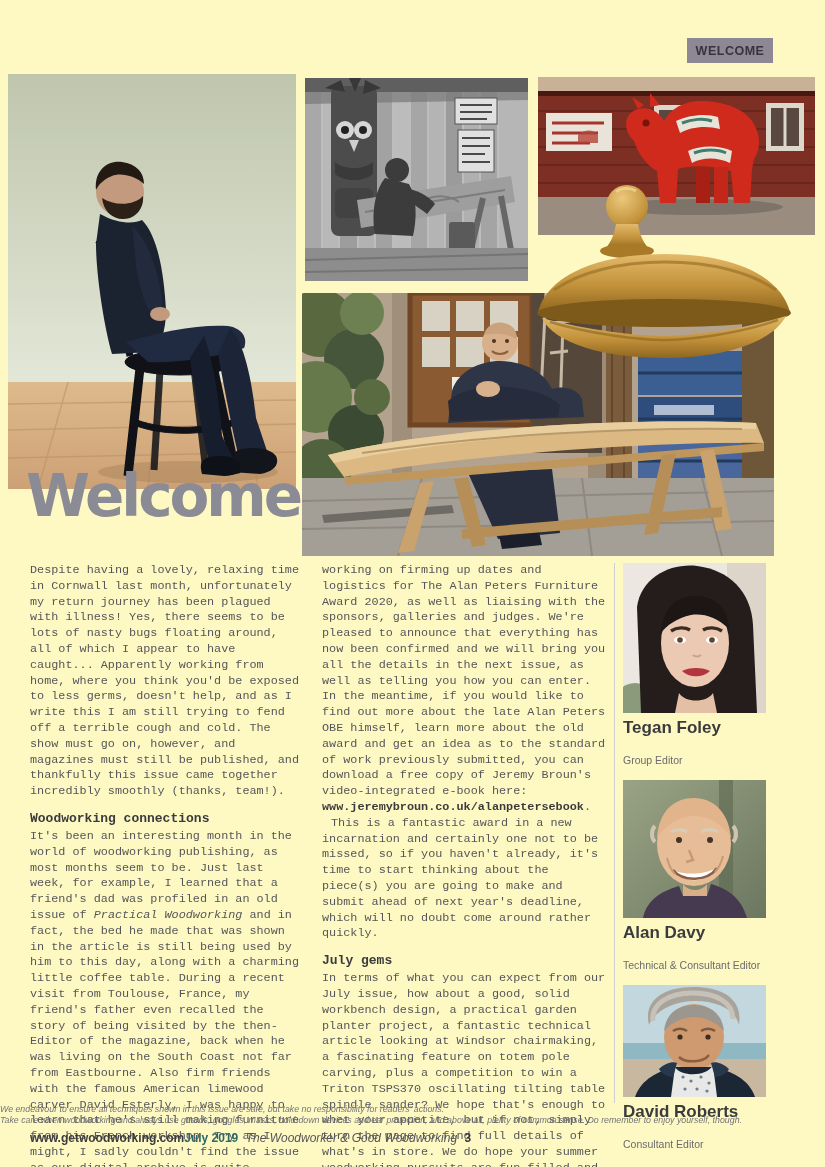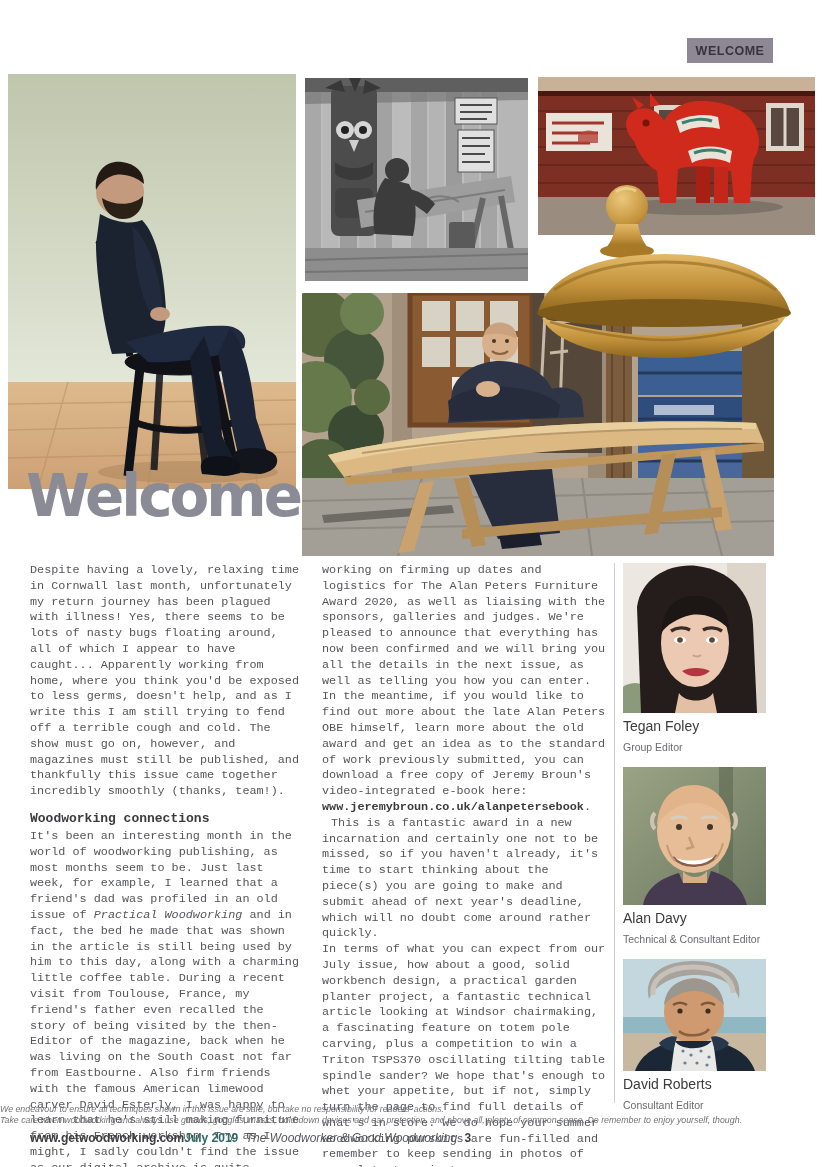--- a/index.html
+++ b/index.html
@@ -1,16 +1,16 @@
 <!DOCTYPE html>
 <html><head>
 <meta charset="utf-8">
 <style>
   html,body{margin:0;padding:0;background:#e9e9e9;}
-  .page{position:relative;width:825px;height:1167px;background:#ffffff;margin:0 auto;
+  .page{position:relative;width:825px;height:1167px;background:#fef9c3;margin:0 auto;
         font-family:"Liberation Sans",sans-serif;overflow:hidden;}
   
   .badge{position:absolute;left:687px;top:38px;width:86px;height:25px;background:#8e8894;
          color:#39323f;font-size:12.5px;font-weight:bold;letter-spacing:.5px;
          display:flex;align-items:center;justify-content:center;}
   
   .photo{position:absolute;overflow:hidden;}
   .photo svg{display:block;}
   .left-photo{left:8px;top:74px;width:288px;height:415px;}
   .totem-photo{left:305px;top:78px;width:223px;height:203px;}
@@ -32,22 +32,22 @@
   .enjoy{padding-top:8px;}
   .signature{width:122px;height:64px;margin-top:-4px;}
   .email-line{text-align:right;margin-top:2px !important;color:#3d3d40;}
   .email-line b{margin-right:17px;}
   
   .sidebar-divider{position:absolute;left:614px;top:563px;width:1px;height:540px;background:#cfcfd1;}
   .sidebar{position:absolute;left:623px;top:563px;width:143px;}
   .editor-card{margin:0 0 14px 0;}
   .editor-photo{width:143px;overflow:hidden;}
   .editor-photo svg{display:block;}
-  .editor-name{font-size:14px;font-weight:normal;color:#3b3b3d;margin-top:5px;}
-  .editor-role{font-size:10.5px;color:#6a6b6e;margin-top:7px;}
+  .editor-name{font-size:17px;font-weight:bold;color:#3b3b3d;margin-top:5px;}
+  .editor-role{font-size:10.5px;color:#6a6b6e;margin-top:16px;}
   
   .disclaimer{position:absolute;left:0;right:0;top:1104px;text-align:left;font-style:italic;
               font-size:8.8px;line-height:11px;color:#737477;}
   .footer{position:absolute;left:30px;right:22px;top:1131px;display:flex;
           justify-content:flex-start;align-items:baseline;font-size:12px;}
   .footer .site{font-weight:bold;color:#3c3c3e;}
   .footer .date{color:#2e6b66;}
   .footer .mag{color:#55565a;font-weight:normal;margin:17px 4px;}
   .footer .pagenum{color:#3c3c3e;}
 </style>
@@ -351,20 +351,21 @@
   <div class="col col1">
     <p>Despite having a lovely, relaxing time in Cornwall last month, unfortunately my return journey has been plagued with illness! Yes, there seems to be lots of nasty bugs floating around, all of which I appear to have caught... Apparently working from home, where you think you'd be exposed to less germs, doesn't help, and as I write this I am still trying to fend off a terrible cough and cold. The show must go on, however, and magazines must still be published, and thankfully this issue came together incredibly smoothly (thanks, team!).</p>
     <h3>Woodworking connections</h3>
     <p><span>It's been an interesting month in the world of woodworking publishing, as most months seem to be. Just last week, for example, I learned that a friend's dad was profiled in an old issue of </span><i>Practical Woodworking</i><span> and in fact, the bed he made that was shown in the article is still being used by him to this day, along with a charming little coffee table. During a recent visit from Toulouse, France, my friend's father even recalled the story of being visited by the then-Editor of the magazine, back when he was living on the South Coast not far from Eastbourne. Also firm friends with the famous American limewood carver David Esterly, I was happy to learn that he's still making furniture from his French workshop. Try as I might, I sadly couldn't find the issue as our digital archive is quite limited, but if this rings a bell with any readers who have old copies at home, do let me know as I'm sure he'd love to see the feature after all these years.</span></p>
     <p>As well as receiving lots more positive feedback from readers, acquiring a good few new authors and generally ticking along nicely, Jeremy Broun and I have been</p>
   </div>
 
   <div class="col col2">
     <p><span>working on firming up dates and logistics for The Alan Peters Furniture Award 2020, as well as liaising with the sponsors, galleries and judges. We're pleased to announce that everything has now been confirmed and we will bring you all the details in the next issue, as well as telling you how you can enter. In the meantime, if you would like to find out more about the late Alan Peters OBE himself, learn more about the old award and get an idea as to the standard of work previously submitted, you can download a free copy of Jeremy Broun's video-integrated e-book here: </span><b class="link">www.jeremybroun.co.uk/alanpetersebook</b><span>.</span></p>
     <p class="indent">This is a fantastic award in a new incarnation and certainly one not to be missed, so if you haven't already, it's time to start thinking about the piece(s) you are going to make and submit ahead of next year's deadline, which will no doubt come around rather quickly.</p>
+    <h3>July gems</h3>
     <p>In terms of what you can expect from our July issue, how about a good, solid workbench design, a practical garden planter project, a fantastic technical article looking at Windsor chairmaking, a fascinating feature on totem pole carving, plus a competition to win a Triton TSPS370 oscillating tilting table spindle sander? We hope that's enough to whet your appetite, but if not, simply turn the page to find full details of what's in store. We do hope your summer woodworking pursuits are fun-filled and remember to keep sending in photos of your latest projects.</p>
     <div class="signoff-row">
       <span class="enjoy">Enjoy!</span>
       <svg class="signature" viewBox="0 0 120 70">
         <g stroke="#2f2d2a" stroke-width="3.6" fill="none" stroke-linecap="round">
           <path d="M6,36 C26,20 54,10 84,14"></path>
           <path d="M38,16 C32,34 22,52 10,64"></path>
           <path d="M34,46 Q46,32 48,44 Q42,56 32,50"></path>
           <path d="M64,36 C56,36 53,47 61,49 C68,51 70,42 67,35 C66,48 70,58 63,66 C56,73 49,64 56,56"></path>
           <path d="M76,42 C73,47 73,52 76,53 C81,55 86,46 88,40 C87,48 89,53 94,51 C100,47 104,38 106,29"></path>

